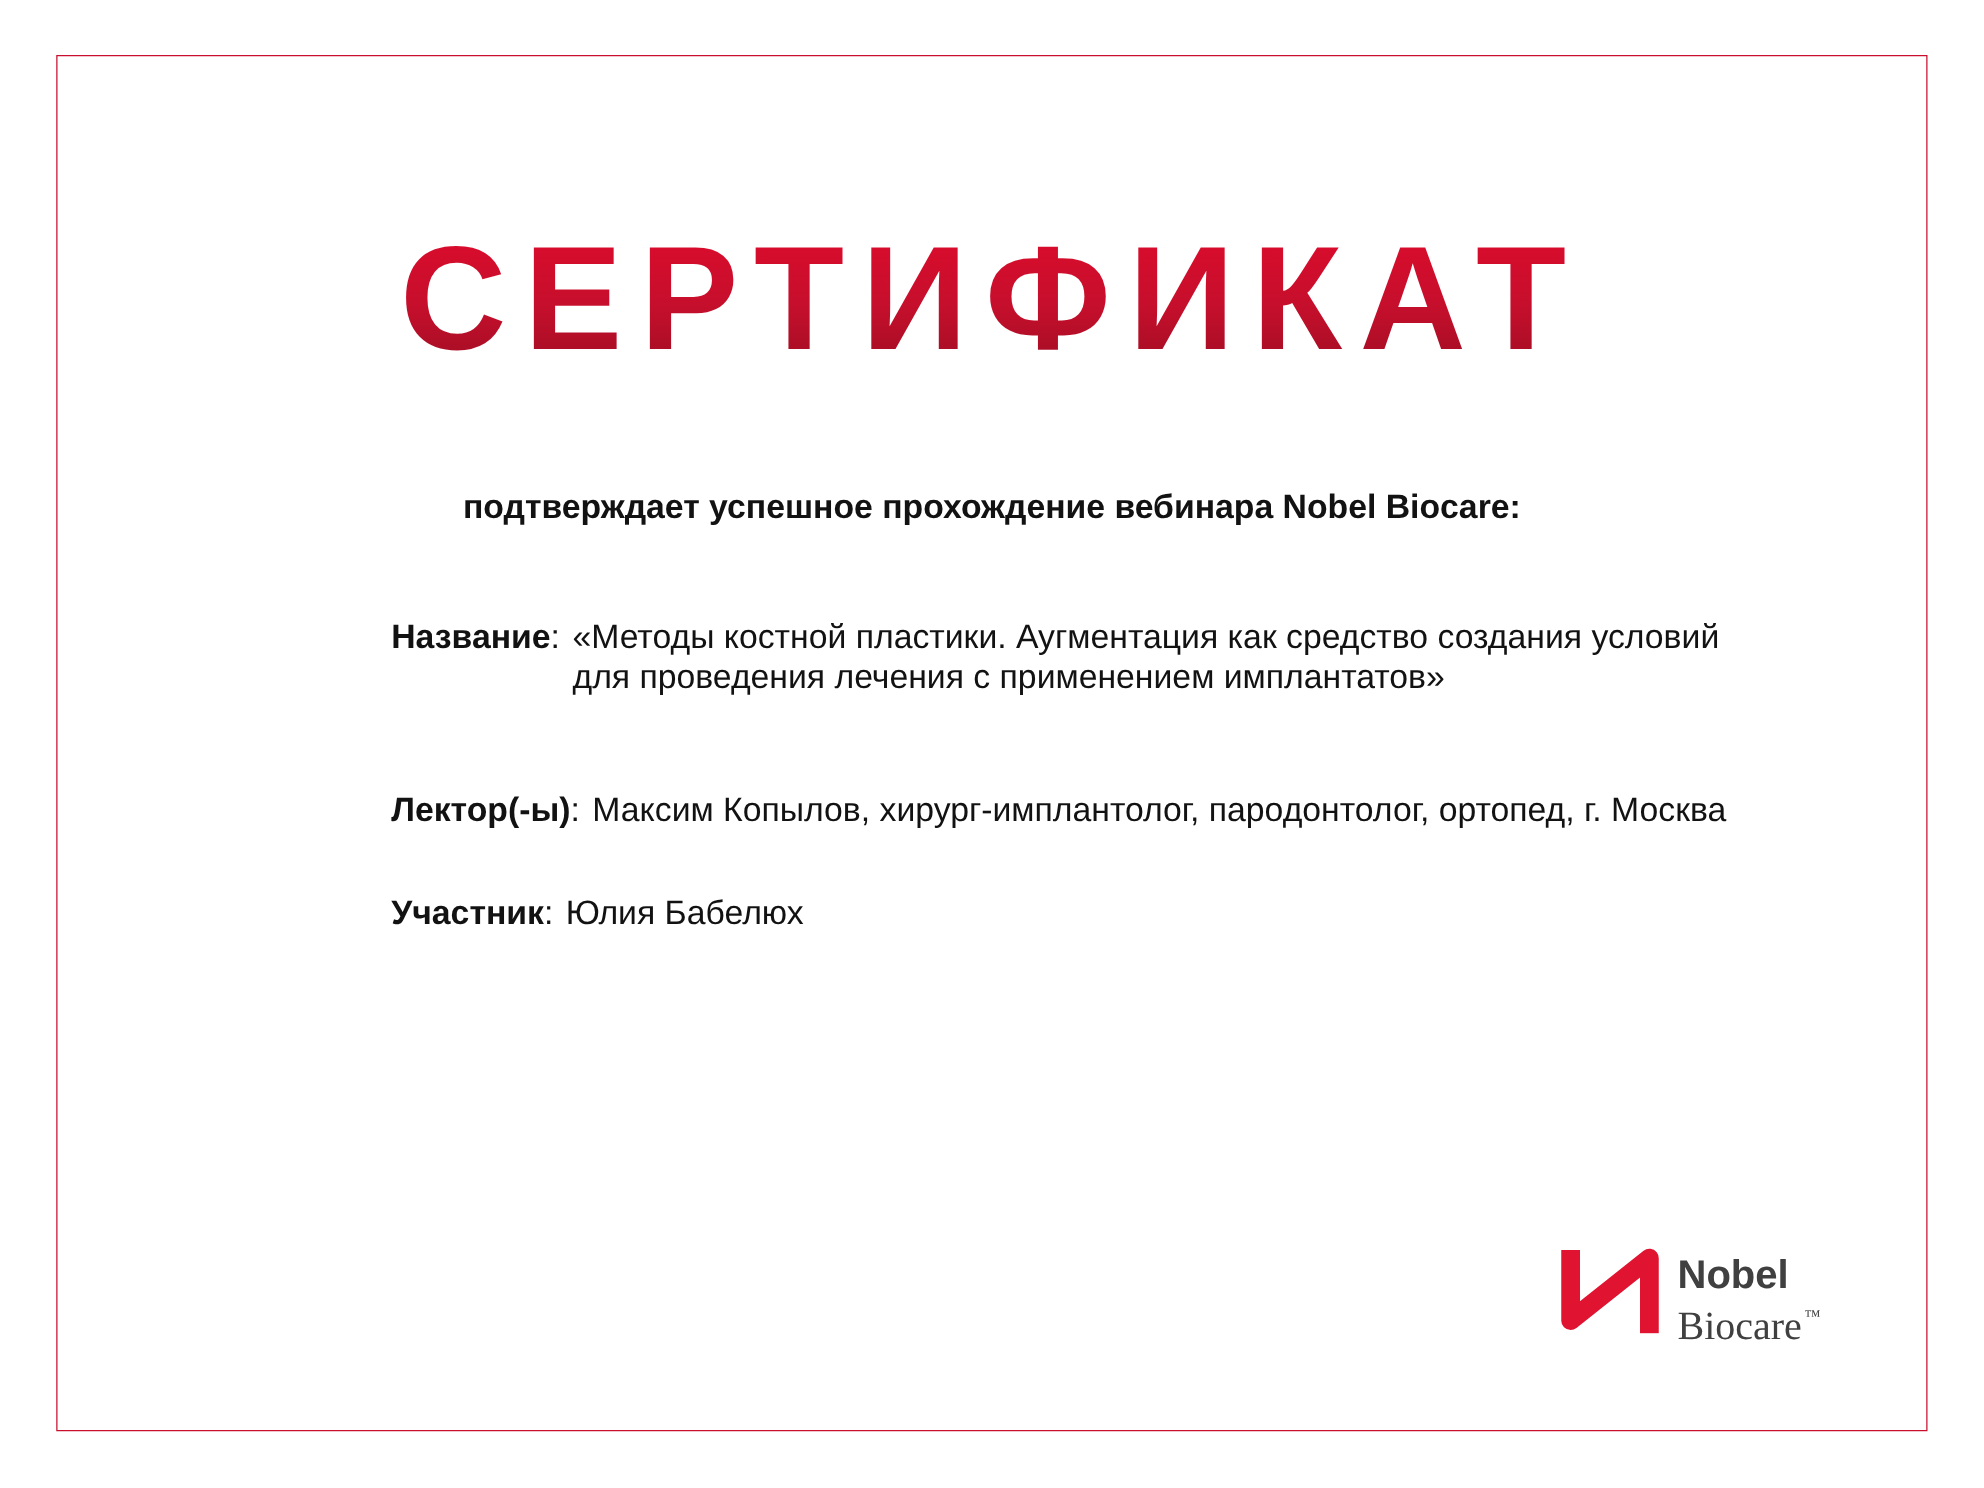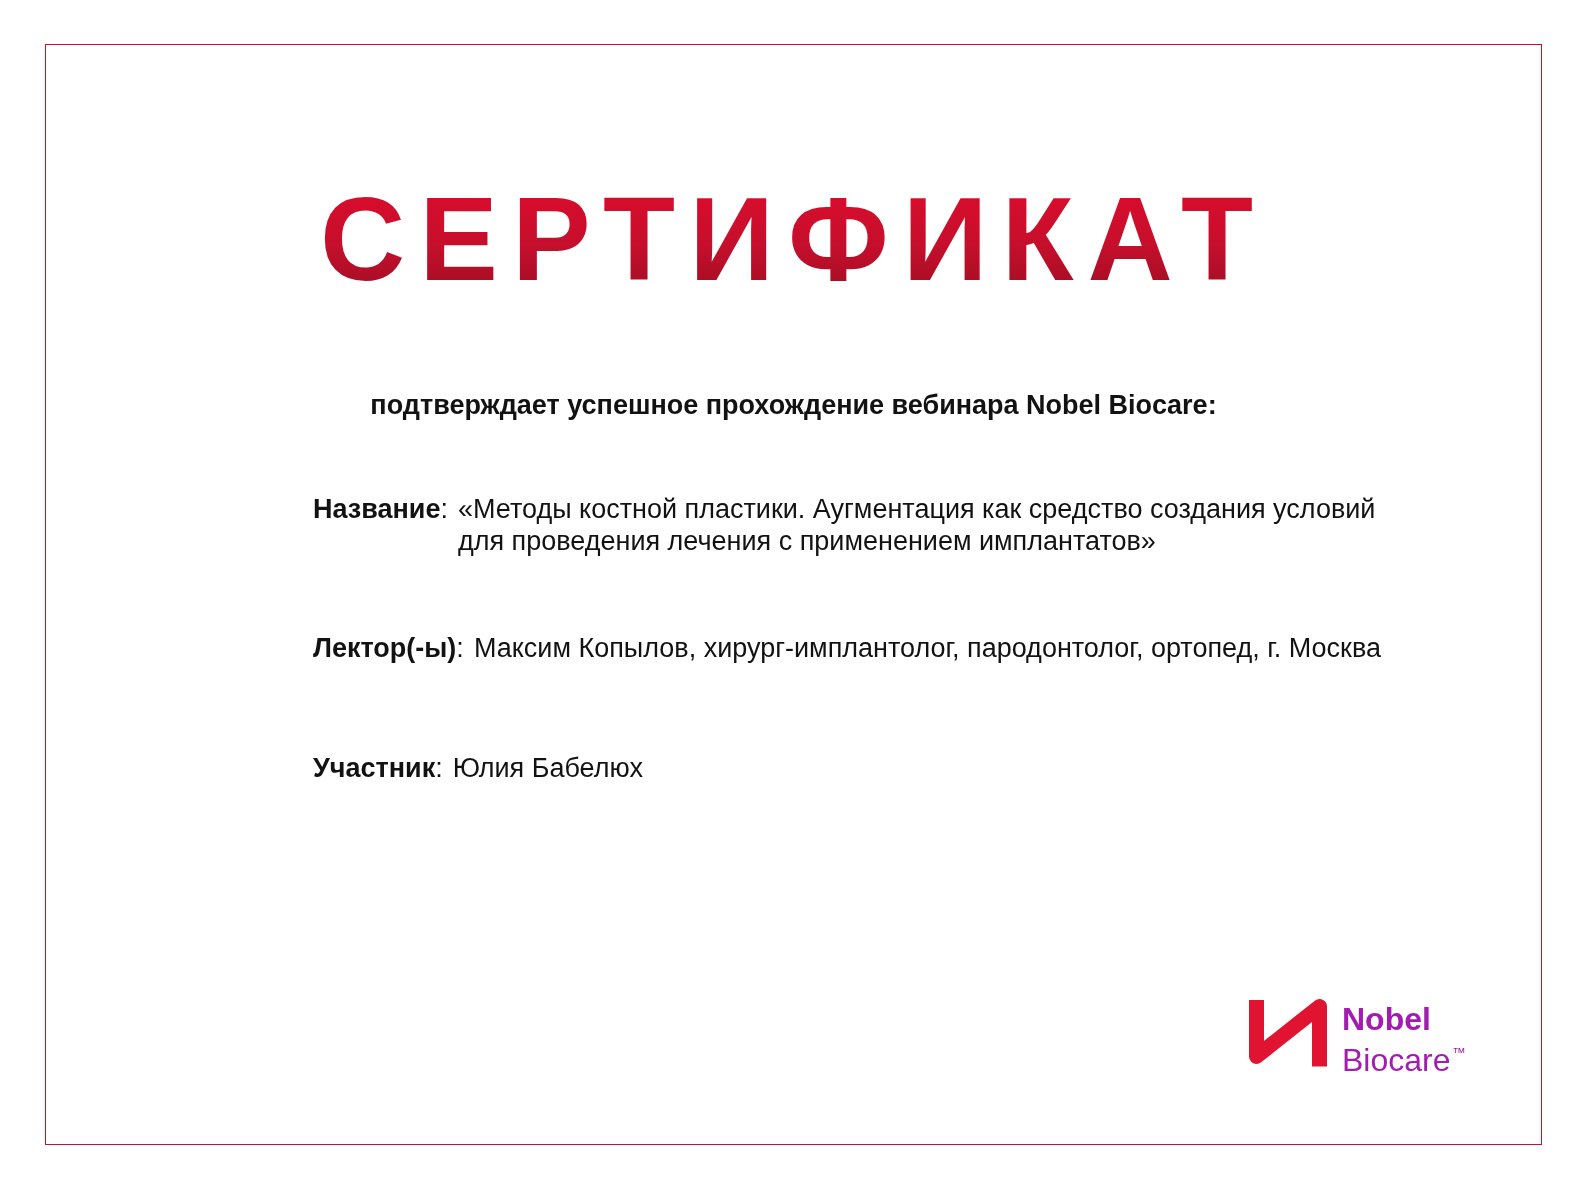--- a/index.html
+++ b/index.html
@@ -68,45 +68,45 @@
   }
   .field-row .fvalue {
     display: inline-block;
     vertical-align: top;
     margin-left: 10px;
     font-weight: 400;
     white-space: pre-line;
   }
   .row-name        { top: 493px; }
   .row-lecturer    { top: 613px; margin-top: 19px; }
-  .row-participant { top: 752px; }
+  .row-participant { top: 714px; }
   .row-date        { top: 806px; }
 
   .logo {
     position: absolute;
     left: 1248px;
     top: 997px;
     display: flex;
     align-items: flex-start;
   }
   .logo-mark {
     width: 80px;
     height: 70px;
     flex: 0 0 auto;
   }
   .logo-text {
     margin-left: 14px;
     margin-top: 6px;
     font-size: 32px;
     line-height: 33px;
-    color: #a21caf;
+    color: #404040;
     white-space: nowrap;
   }
   .logo-line1 { font-weight: 700; }
-  .logo-line2 { font-weight: 400; }
+  .logo-line2 { font-weight: 400; font-family: Liberation Serif, serif; }
   .logo-tm {
     font-size: 13px;
     vertical-align: 14px;
     margin-left: 2px;
     font-weight: 400;
   }
 </style>
 </head>
 <body>
 

